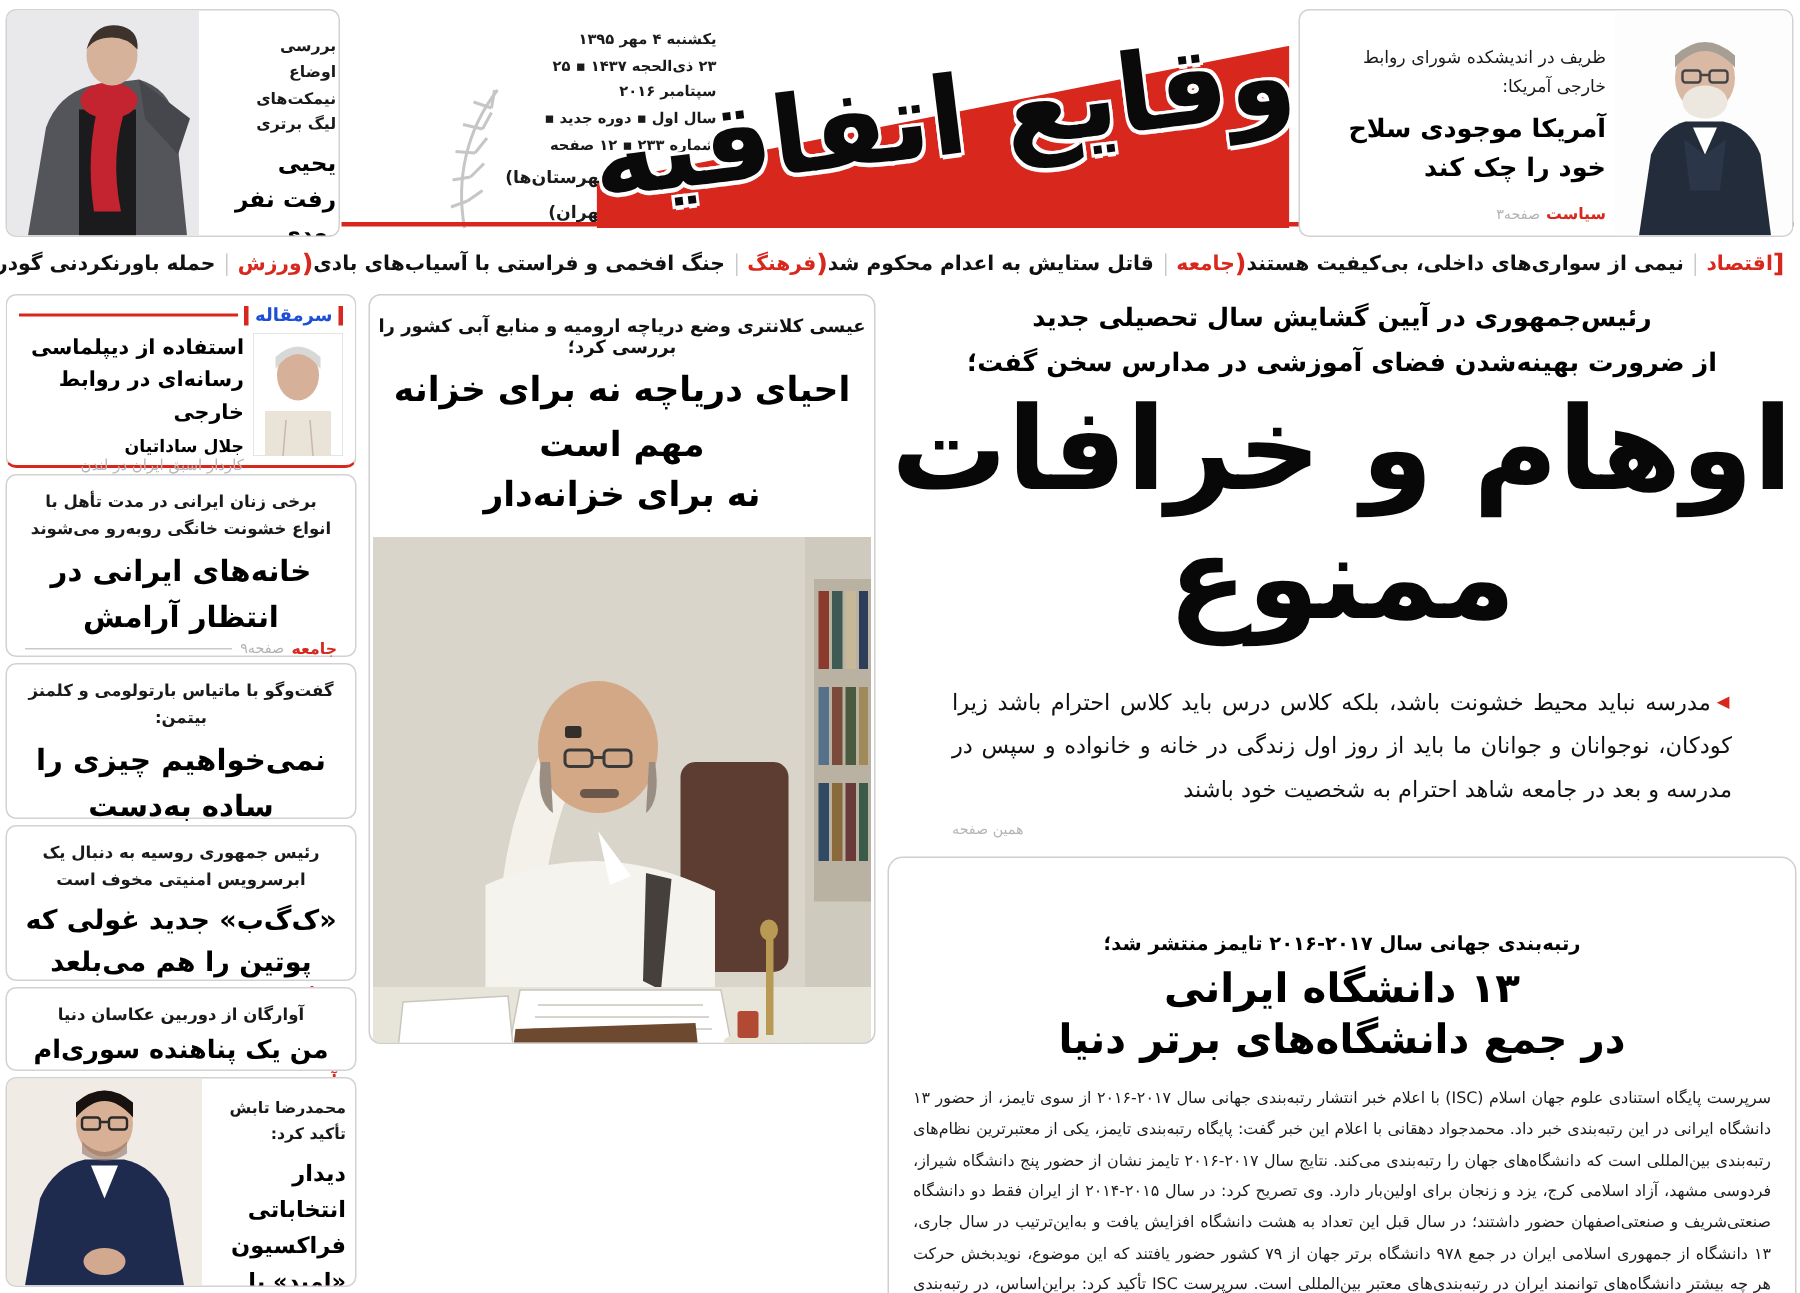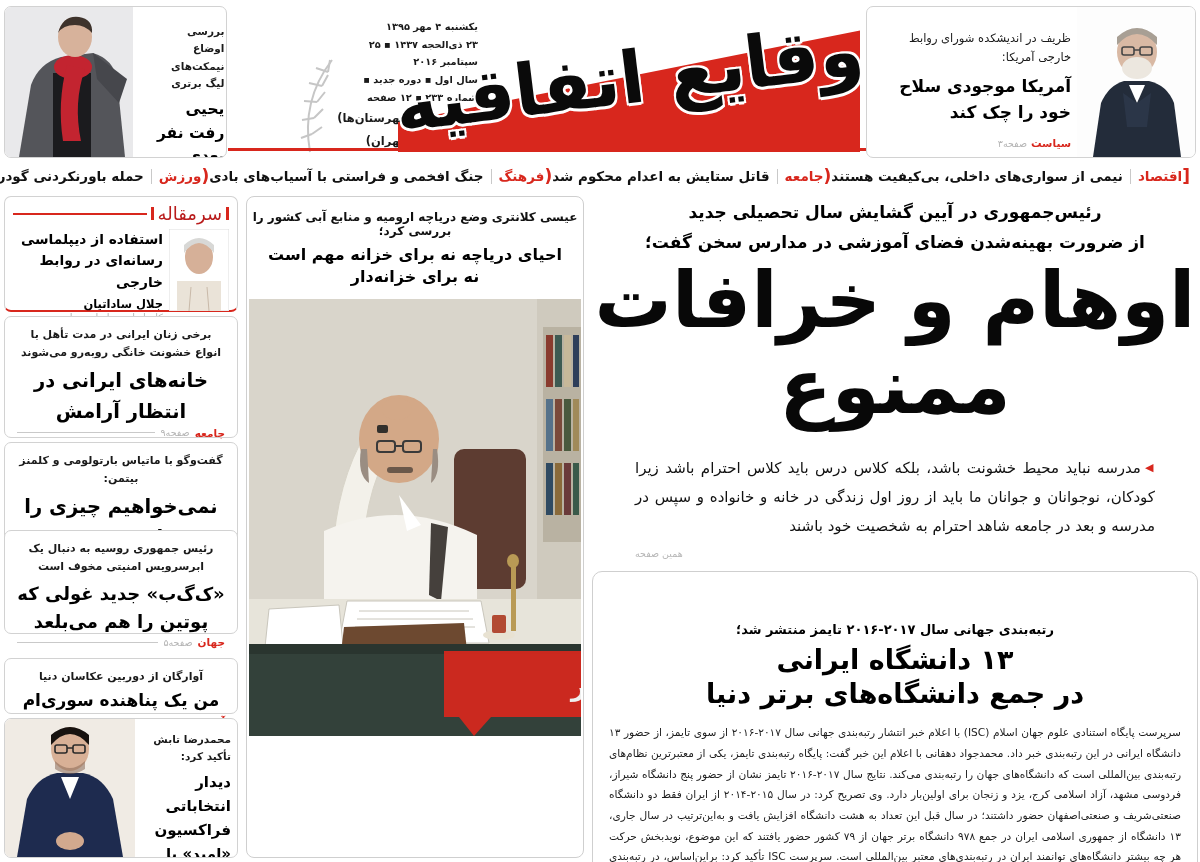--- a/index.html
+++ b/index.html
@@ -44,21 +44,21 @@
   .tk-sec { color:#d8271d; font-weight:800; font-size:13.5px; }
   .tk-div { width:1px; height:15px; background:#c9c9c9; }
   .tk-txt { color:#111; font-weight:800; font-size:13.5px; }
   .tk-sep { color:#d8271d; font-weight:800; font-size:17px; }
 
   
   .lcol { position:absolute; left:4px; width:234px; }
   .edit-box { top:196px; height:116px; padding:6px 8px 4px; border-bottom:2px solid #d8271d; display:flex; flex-direction:column; }
   .edit-head { display:flex; align-items:center; gap:4px; margin-bottom:5px; }
   .edit-head .vbar { width:3px; height:13px; background:#d8271d; }
-  .edit-head .lbl { color:#b91c1c; font-weight:400; font-size:18px; letter-spacing:2px; }
+  .edit-head .lbl { color:#1d4ed8; font-weight:700; font-size:12px; letter-spacing:2px; }
   .edit-head .hline { flex:1; height:2px; background:#d8271d; }
   .edit-body { display:flex; gap:6px; flex:1; }
   .edit-body svg { flex:0 0 60px; }
   .edit-txt { flex:1; text-align:right; display:flex; flex-direction:column; }
   .edit-title { font-size:13.8px; font-weight:800; line-height:1.55; }
   .edit-author { font-size:11.5px; font-weight:800; margin-top:4px; }
   .edit-role { font-size:10px; color:#b5b5b5; margin-top:1px; }
   .edit-note { font-size:9px; color:#d8271d; margin-top:auto; text-align:left; }
 
   .lstory { padding:9px 12px 6px; text-align:center; display:flex; flex-direction:column; }
@@ -66,23 +66,23 @@
   .lstory .big { font-size:19.5px; font-weight:800; line-height:1.55; margin-top:4px; }
   .lfoot { display:flex; align-items:center; gap:5px; margin-top:auto; }
   .lfoot .rule { flex:1; height:1px; background:#c9c9c9; }
 
   .bl-story { top:718px; height:140px; display:flex; direction:ltr; overflow:hidden; }
   .bl-story svg { flex:0 0 130px; }
   .bl-txt { direction:rtl; flex:1; padding:12px 6px 6px 4px; text-align:right; display:flex; flex-direction:column; }
   .bl-txt .title-s { font-size:15px; line-height:1.6; margin-top:4px; }
 
   
-  .ccol { position:absolute; left:246px; top:196px; width:338px; height:662px; border:1px solid #cfcfcf; border-radius:8px; overflow:hidden; text-align:center; }
+  .ccol { position:absolute; left:246px; top:196px; width:338px; height:500px; border:1px solid #cfcfcf; border-radius:8px; overflow:hidden; text-align:center; }
   .c-kick { font-size:12px; font-weight:bold; margin-top:13px; color:#111; }
-  .c-title { font-size:16px; font-weight:800; line-height:1.6; margin-top:4px; }
+  .c-title { font-size:23px; font-weight:800; line-height:1.6; margin-top:4px; }
   .c-deck { font-size:11.8px; color:#222; line-height:1.8; margin:8px auto 0; width:92%; }
   .c-photo { position:relative; width:332px; height:437px; margin:10px auto 0; }
   .c-cap { display:flex; align-items:center; gap:5px; padding:3px 8px 0; }
 
   
   .rcol { position:absolute; left:592px; top:198px; width:606px; text-align:center; }
   .r-kick { font-size:17px; font-weight:800; line-height:1.75; color:#000; }
   .headline { font-size:77px; font-weight:800; color:#080808; line-height:1.12; letter-spacing:-2px; }
   .r-deck { width:520px; margin:24px auto 0; font-size:15px; line-height:1.95; text-align:justify; color:#111; }
   .r-deck .arrow { color:#d8271d; font-size:11px; vertical-align:2px; margin-left:4px; }
@@ -228,21 +228,21 @@
   <div class="lcol box lstory" style="position:absolute; top:442px; height:104px;">
     <div class="kicker-s">گفت‌وگو با ماتیاس بارتولومی و کلمنز بیتمن:</div>
     <div class="big">نمی‌خواهیم چیزی را ساده به‌دست امیرکبیر</div>
     <div class="lfoot">
       <span class="sec">فرهنگ</span>
       <span class="pg">صفحه۱۰</span>
       <span class="rule"></span>
     </div>
   </div>
 
-  <div class="lcol box lstory" style="position:absolute; top:530px; height:104px;">
+  <div class="lcol box lstory" style="position:absolute; top:550px; height:104px;">
     <div class="kicker-s">رئیس جمهوری روسیه به دنبال یک ابرسرویس امنیتی مخوف است</div>
     <div class="big" style="font-size:18px;">«ک‌گ‌ب» جدید غولی که پوتین را هم می‌بلعد</div>
     <div class="lfoot">
       <span class="sec">جهان</span>
       <span class="pg">صفحه۵</span>
       <span class="rule"></span>
     </div>
   </div>
 
   <div class="lcol box lstory" style="position:absolute; top:658px; height:56px;">

